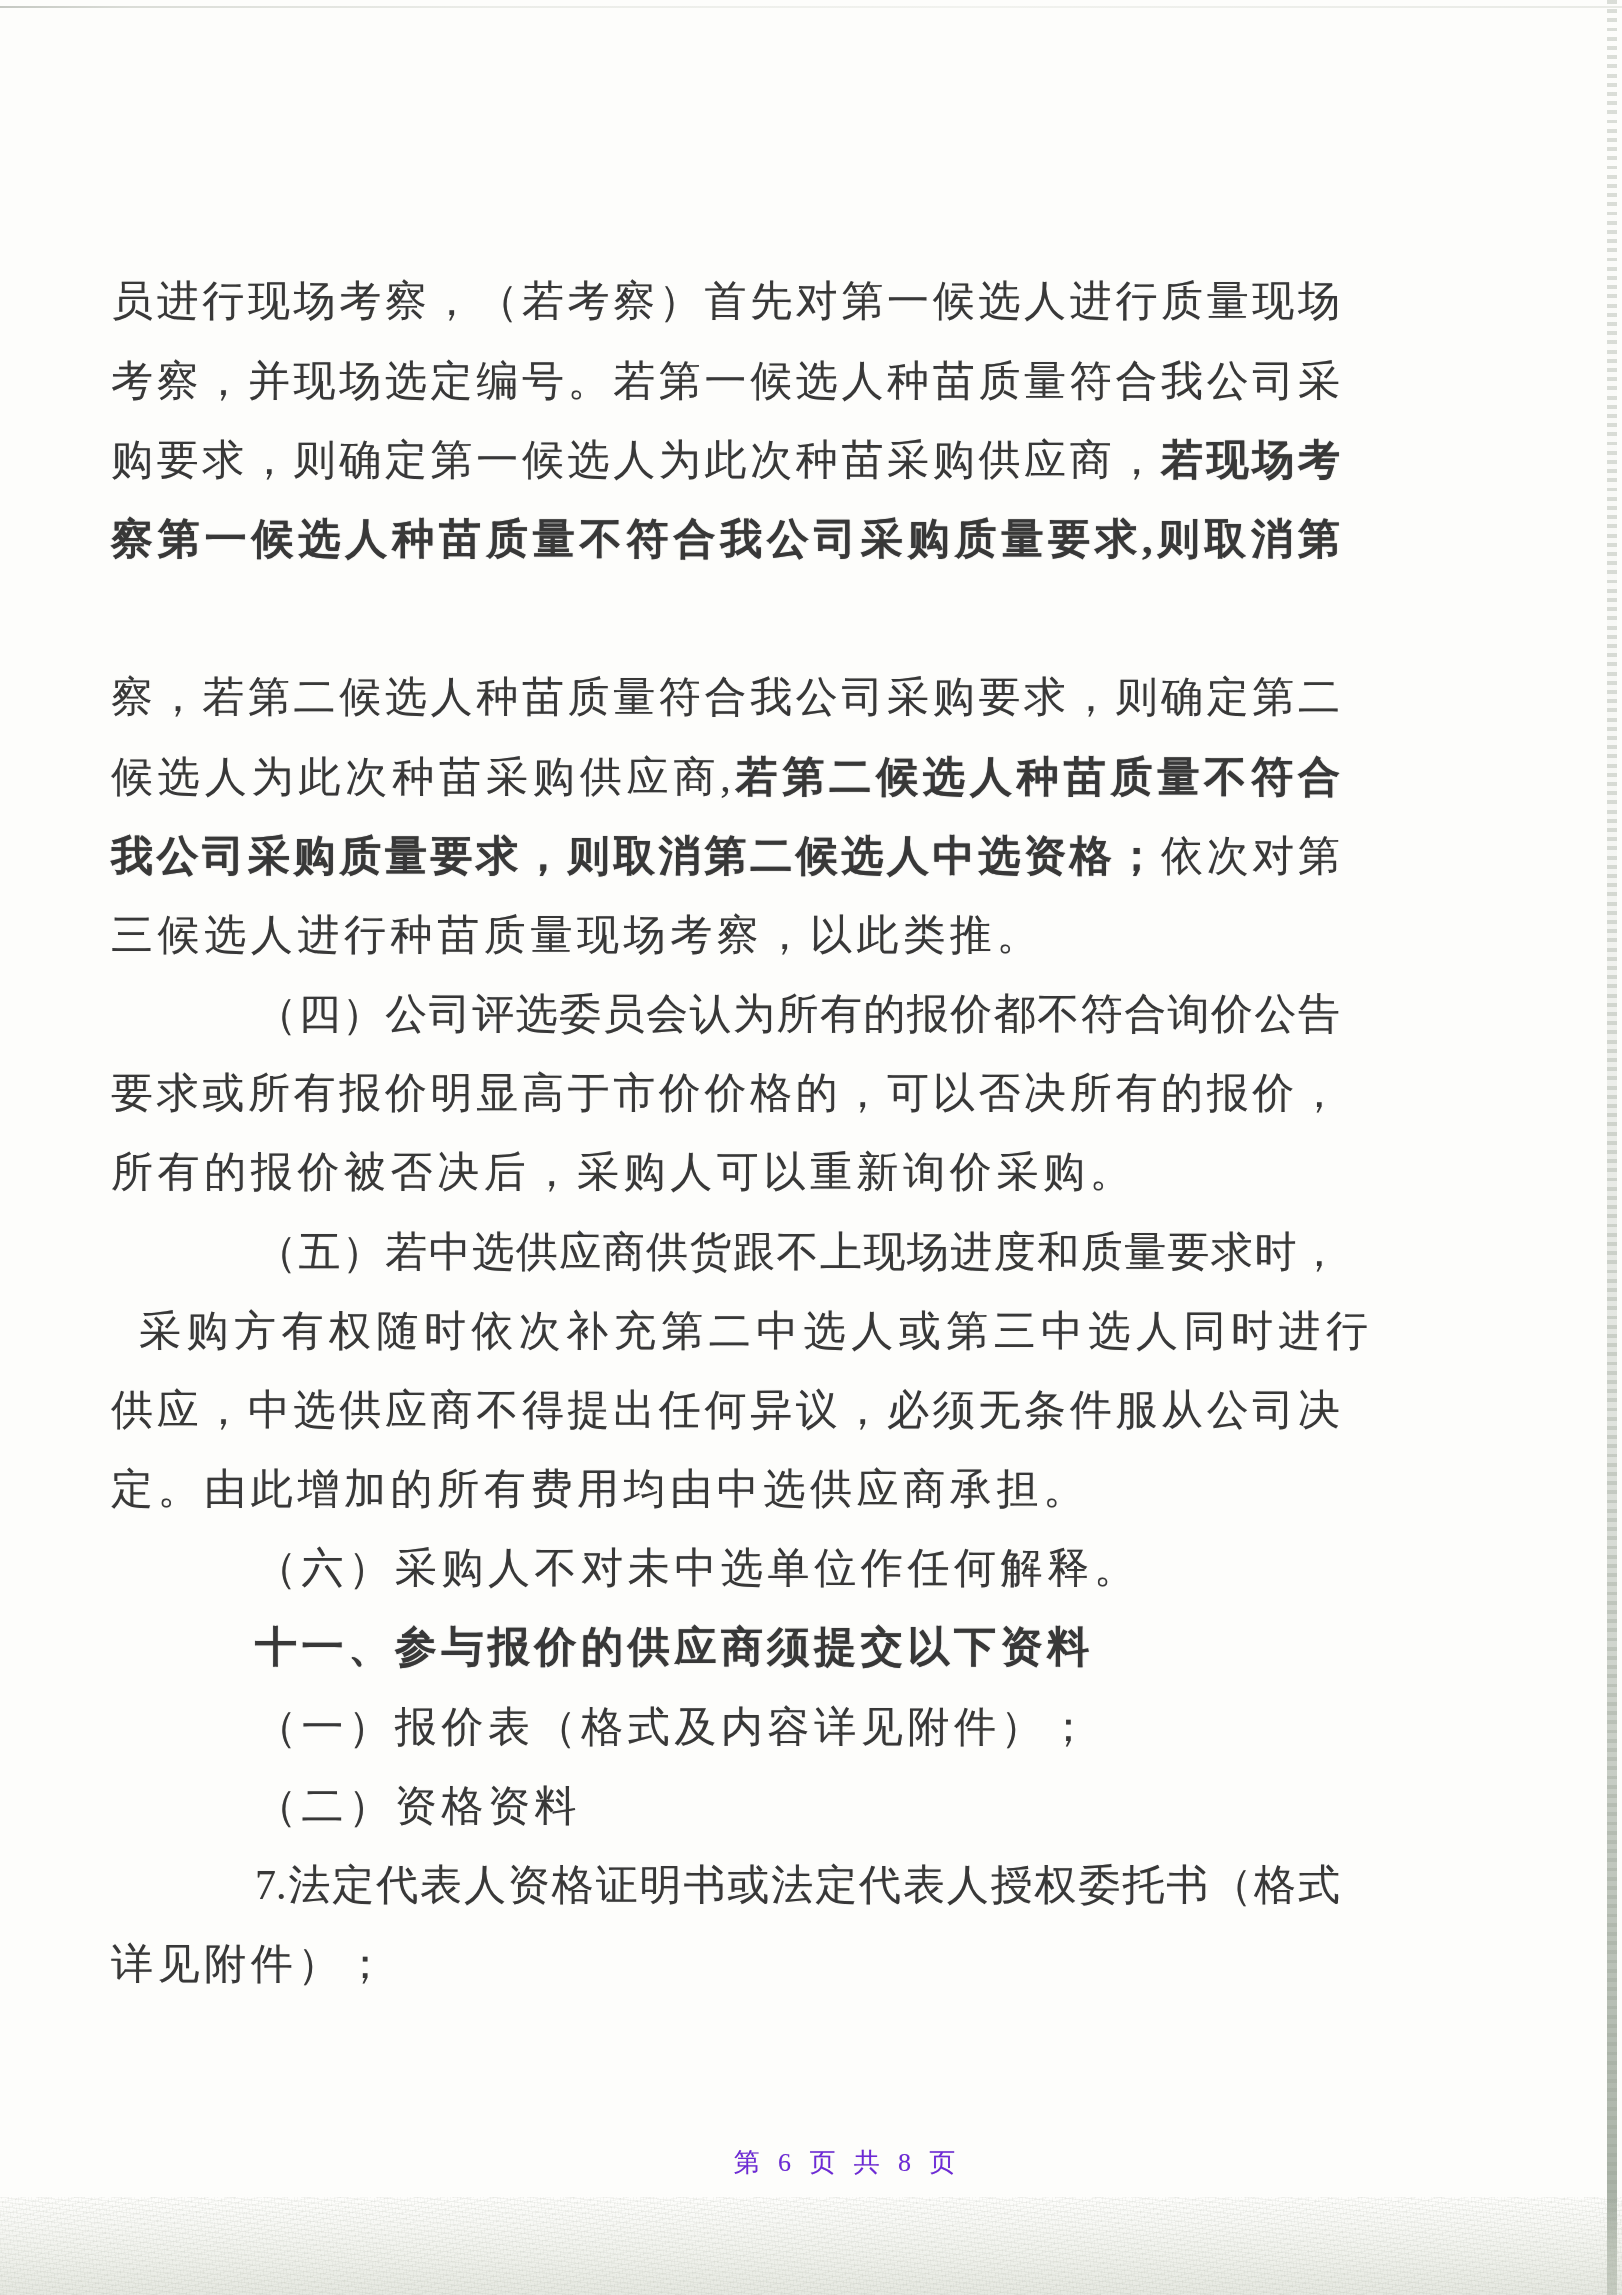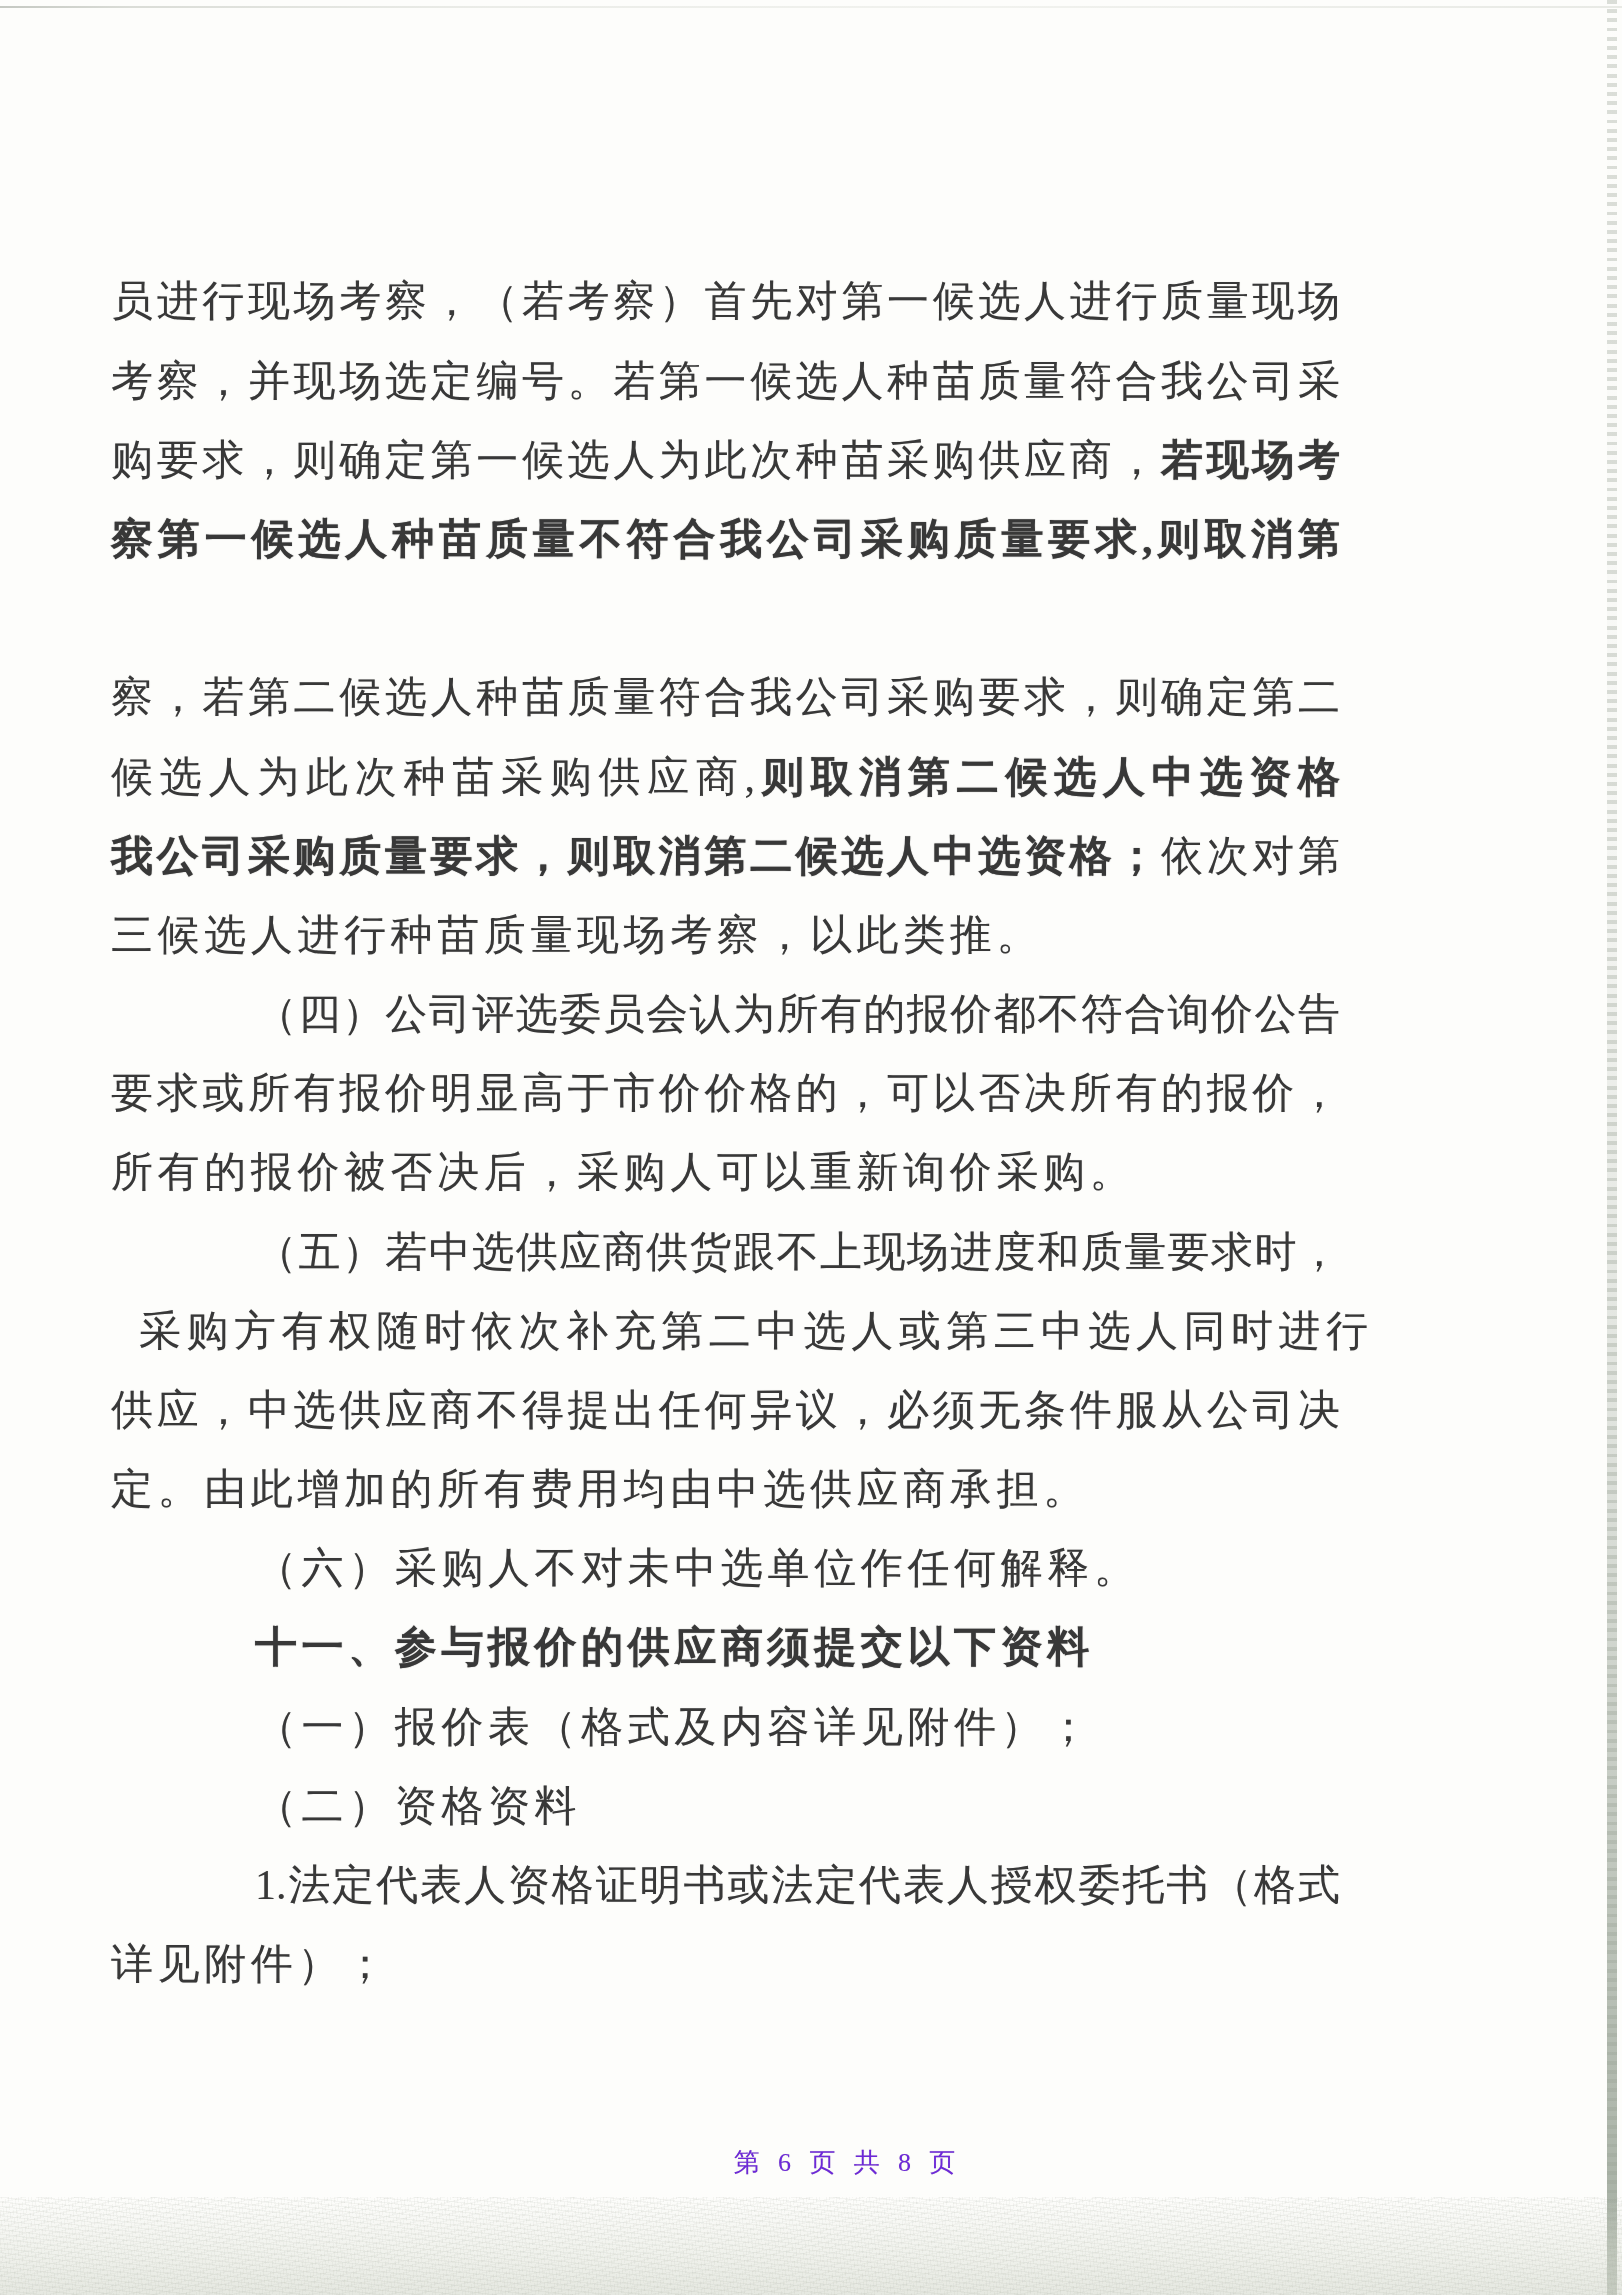--- a/index.html
+++ b/index.html
@@ -100,33 +100,33 @@
   <div class="scan-top-line"></div>
   <div class="scan-right-bar"></div>
   <div class="scan-bottom-band"></div>
 
   <div class="doc-body" id="doc-body">
       <div class="line justify" style="top: 277px;"><span>员进行现场考察，（若考察）首先对第一候选人进行质量现场</span></div>
       <div class="line justify" style="top: 357px;"><span>考察，并现场选定编号。若第一候选人种苗质量符合我公司采</span></div>
       <div class="line justify" style="top: 436px;"><span>购要求，则确定第一候选人为此次种苗采购供应商，</span><span class="b">若现场考</span></div>
       <div class="line justify" style="top: 515px;"><span class="b">察第一候选人种苗质量不符合我公司采购质量要求,则取消第</span></div>
       <div class="line justify" style="top: 673px;"><span>察，若第二候选人种苗质量符合我公司采购要求，则确定第二</span></div>
-      <div class="line justify" style="top: 753px;"><span>候选人为此次种苗采购供应商,</span><span class="b">则取消第二候选人中选资格</span></div>
+      <div class="line justify" style="top: 753px;"><span>候选人为此次种苗采购供应商,</span><span class="b">若第二候选人种苗质量不符合</span></div>
       <div class="line justify" style="top: 832px;"><span class="b">我公司采购质量要求，则取消第二候选人中选资格；</span><span>依次对第</span></div>
       <div class="line" style="top: 911px;"><span>三候选人进行种苗质量现场考察，以此类推。</span></div>
       <div class="line justify indent" style="top: 990px;"><span>（四）公司评选委员会认为所有的报价都不符合询价公告</span></div>
       <div class="line justify" style="top: 1069px;"><span>要求或所有报价明显高于市价价格的，可以否决所有的报价，</span></div>
       <div class="line" style="top: 1148px;"><span>所有的报价被否决后，采购人可以重新询价采购。</span></div>
       <div class="line justify indent" style="top: 1228px;"><span>（五）若中选供应商供货跟不上现场进度和质量要求时，</span></div>
       <div class="line justify" style="top: 1307px; margin-left: 28px;"><span>采购方有权随时依次补充第二中选人或第三中选人同时进行</span></div>
       <div class="line justify" style="top: 1386px;"><span>供应，中选供应商不得提出任何异议，必须无条件服从公司决</span></div>
       <div class="line" style="top: 1465px;"><span>定。由此增加的所有费用均由中选供应商承担。</span></div>
       <div class="line indent" style="top: 1544px;"><span>（六）采购人不对未中选单位作任何解释。</span></div>
       <div class="line indent" style="top: 1623px;"><span class="b">十一、参与报价的供应商须提交以下资料</span></div>
       <div class="line indent" style="top: 1703px;"><span>（一）报价表（格式及内容详见附件）；</span></div>
       <div class="line indent" style="top: 1782px;"><span>（二）资格资料</span></div>
-      <div class="line justify indent" style="top: 1861px;"><span>1.法定代表人资格证明书或法定代表人授权委托书（格式</span></div>
+      <div class="line justify indent" style="top: 1861px;"><span>7.法定代表人资格证明书或法定代表人授权委托书（格式</span></div>
       <div class="line" style="top: 1940px;"><span>详见附件）；</span></div>
     </div>
 
   <div class="footer">第 6 页 共 8 页</div>
 </div>
 
 
 </body></html>

